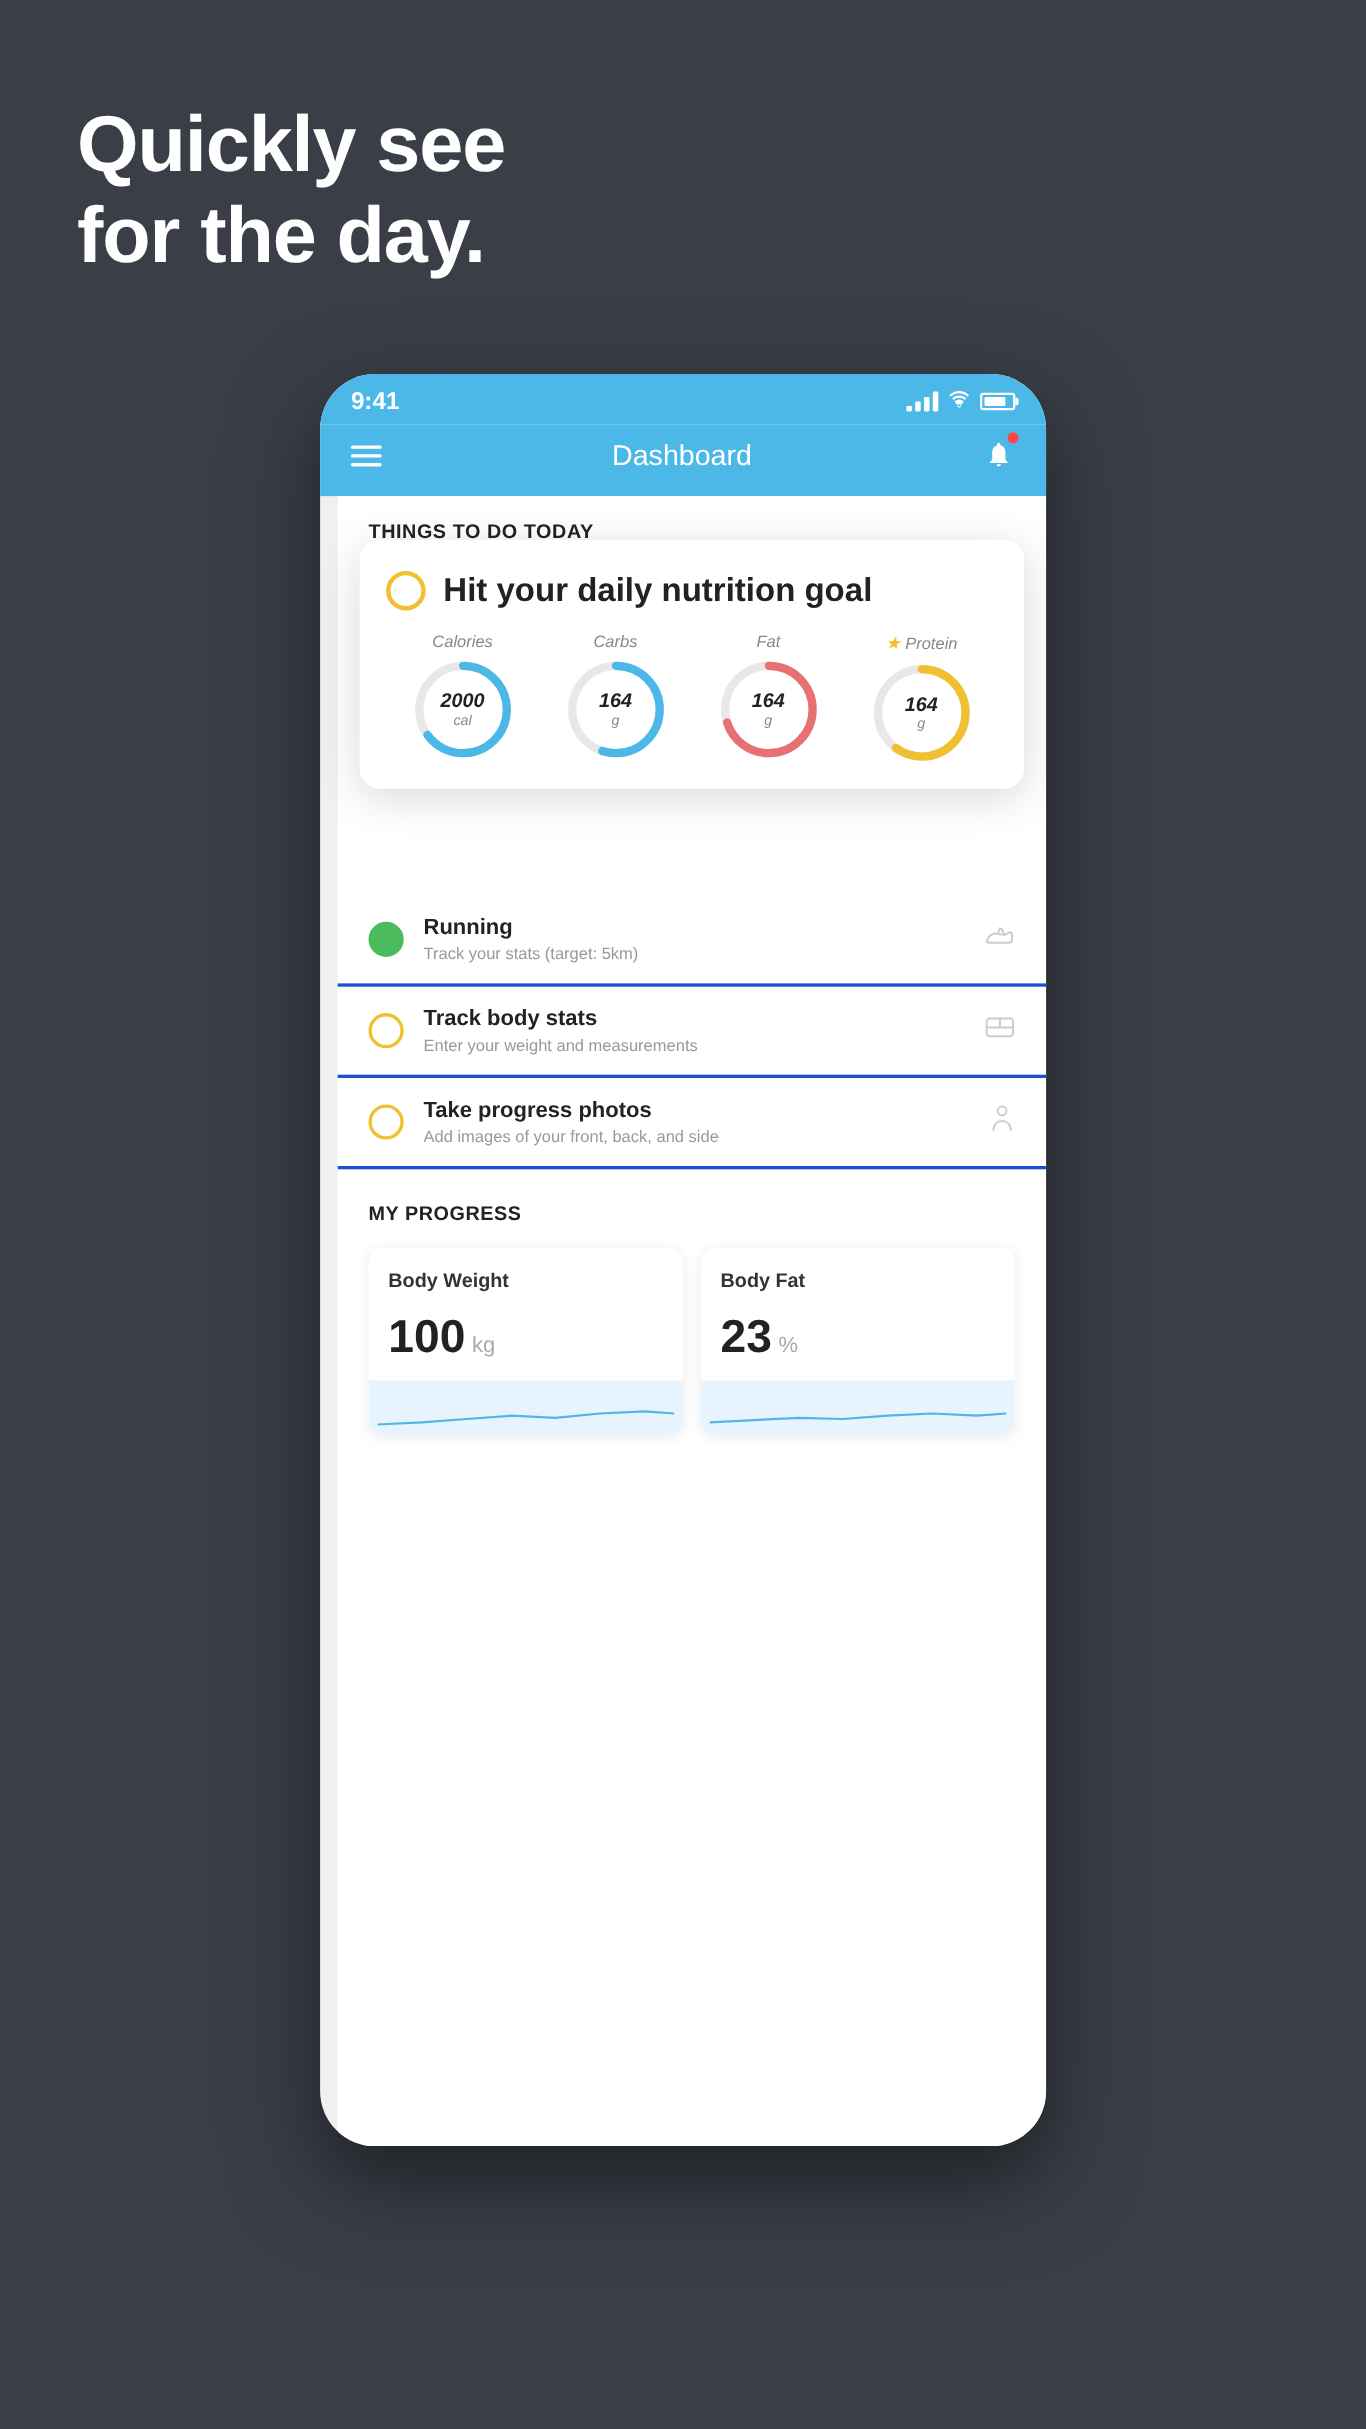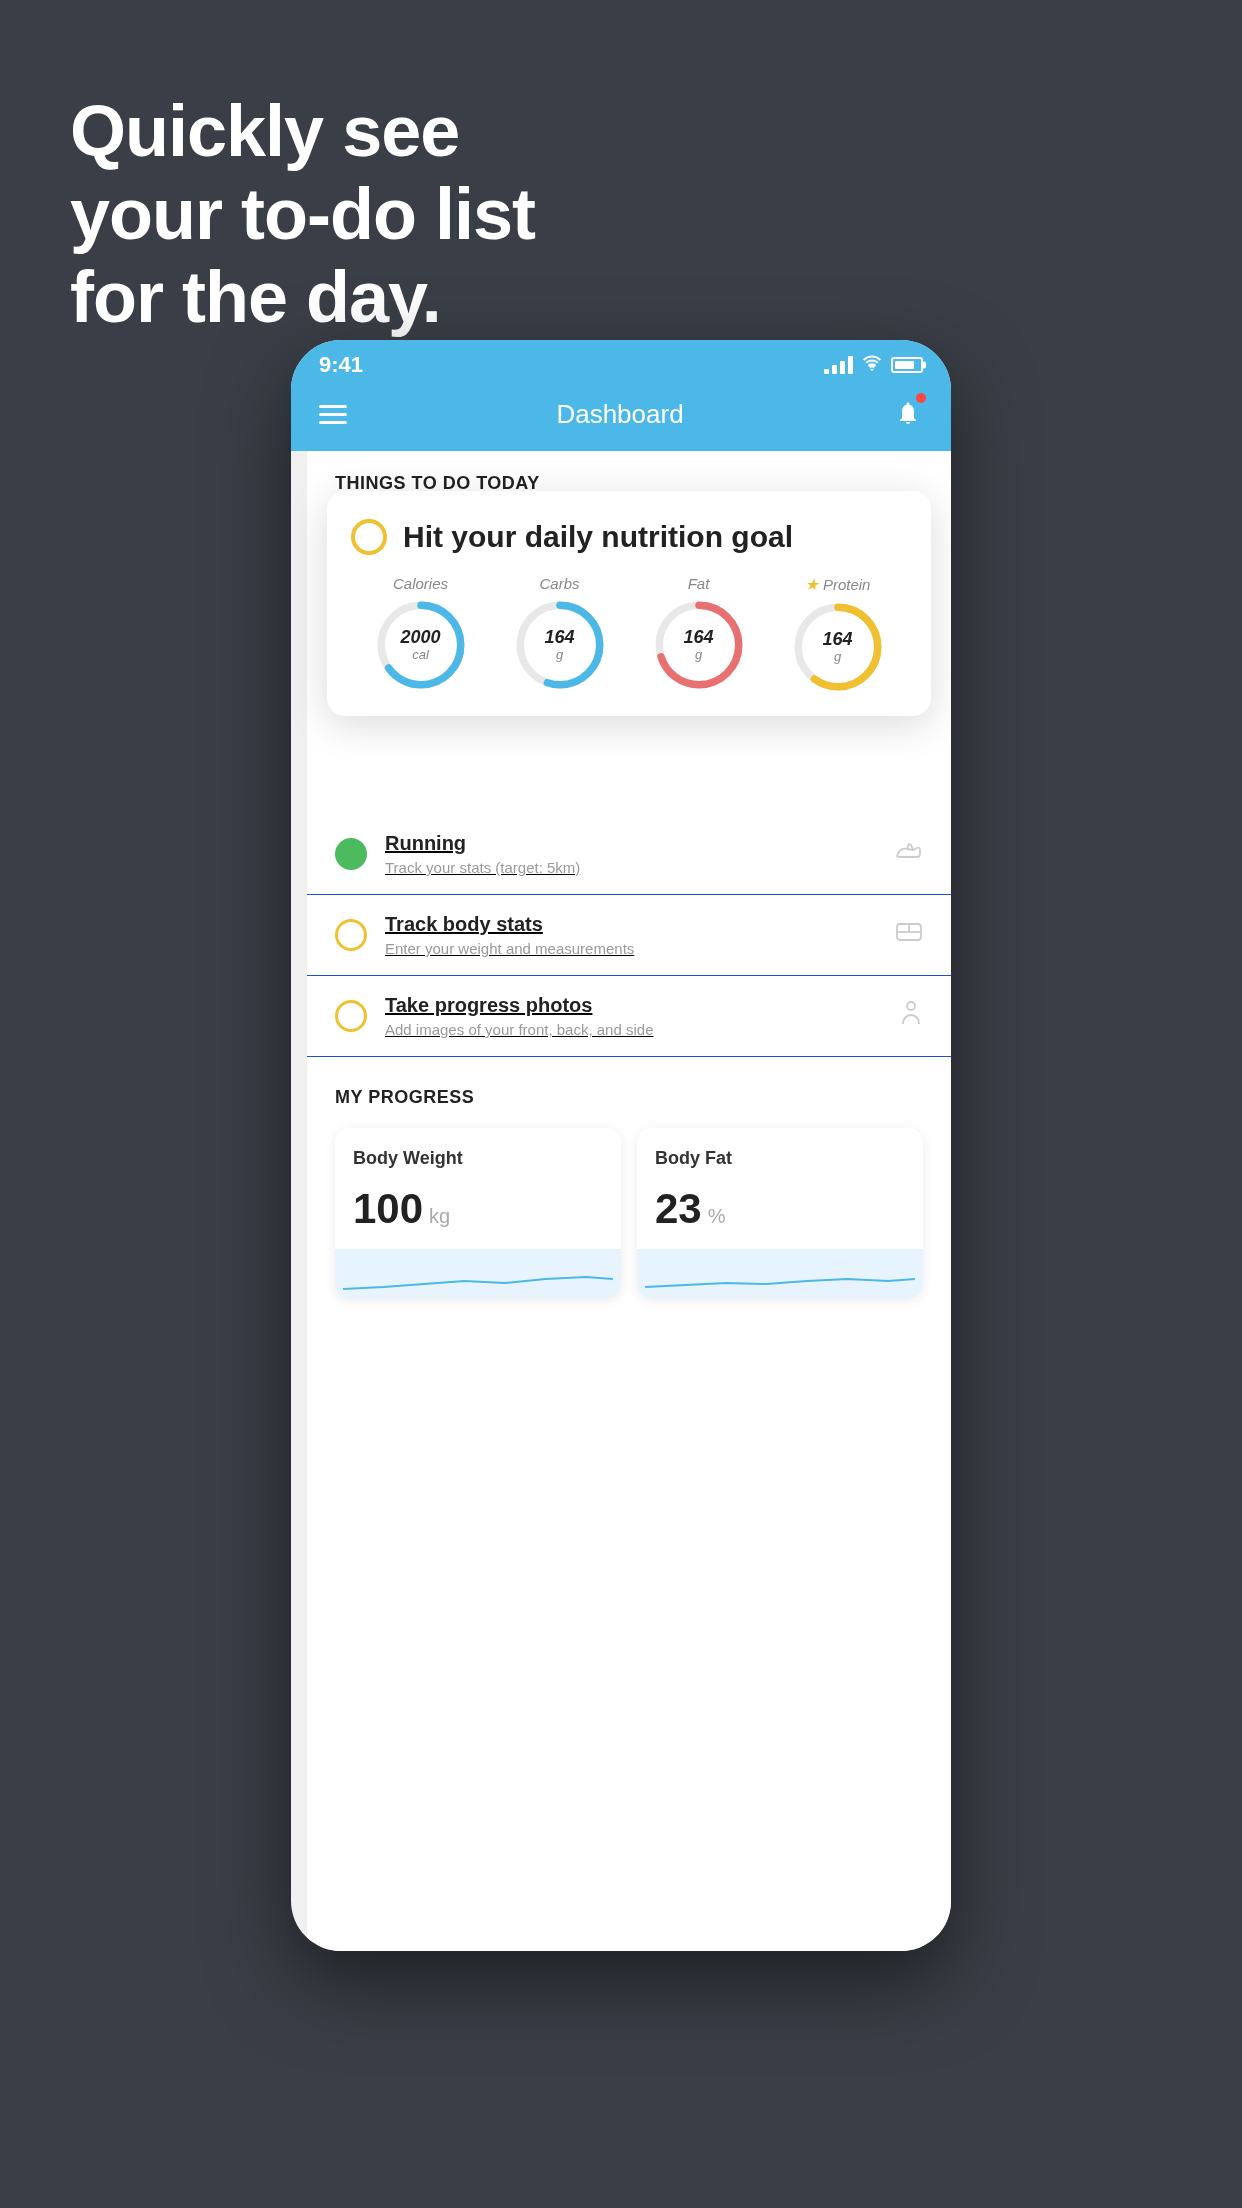--- a/index.html
+++ b/index.html
@@ -269,24 +269,23 @@
 
     
     .todo-list {
       margin-top: 310px;
     }
 
     .todo-item {
       display: flex;
       align-items: center;
       padding: 18px 28px;
-      border-bottom: 1px solid #1d4ed8;
+      border-bottom: 3px solid #1d4ed8;
       gap: 18px;
       position: relative;
-      text-decoration: underline;
     }
 
     .todo-circle {
       width: 32px;
       height: 32px;
       border-radius: 50%;
       border: 3px solid #4cb8e8;
       flex-shrink: 0;
     }
 
@@ -385,21 +384,20 @@
     .mini-chart svg {
       width: 100%;
       height: 40px;
     }
   </style>
 </head>
 <body>
 
 <div class="headline">
   <div>Quickly see</div>
-  <div>your to-do list</div>
   <div>for the day.</div>
 </div>
 
 <div class="phone-container">
 
   <div class="status-bar">
     <span class="status-time">9:41</span>
     <div class="status-icons">
       <div class="signal-bars">
         <div class="signal-bar" style="height:5px;"></div>

